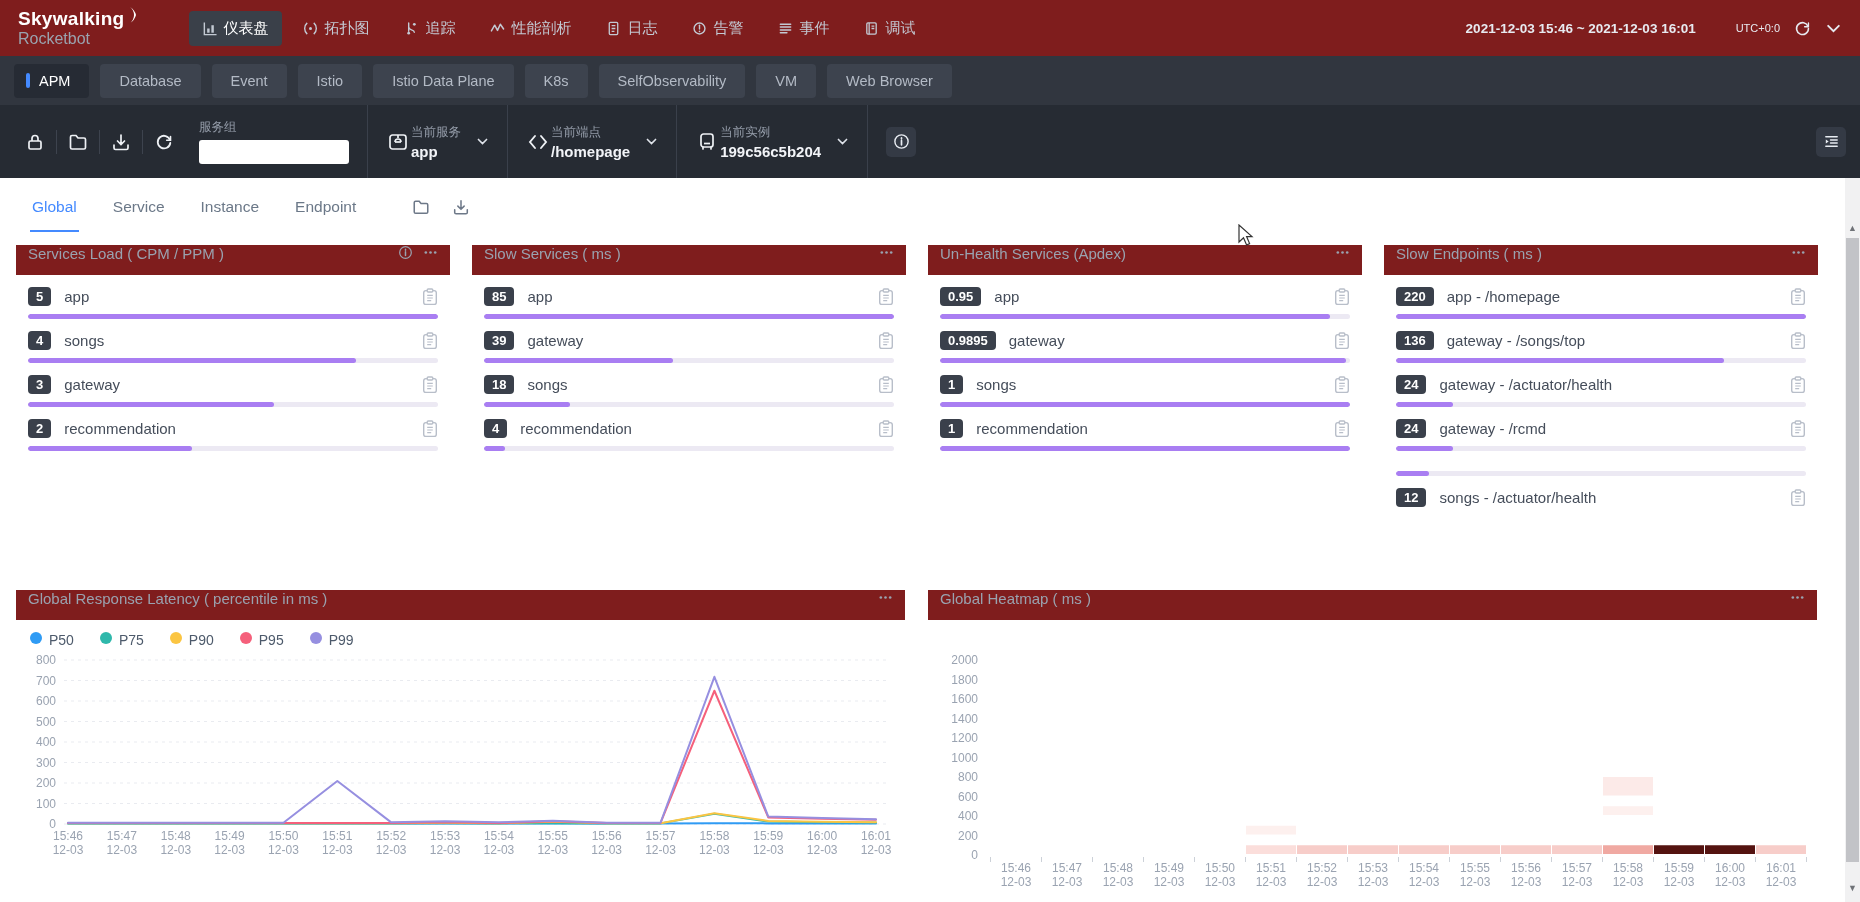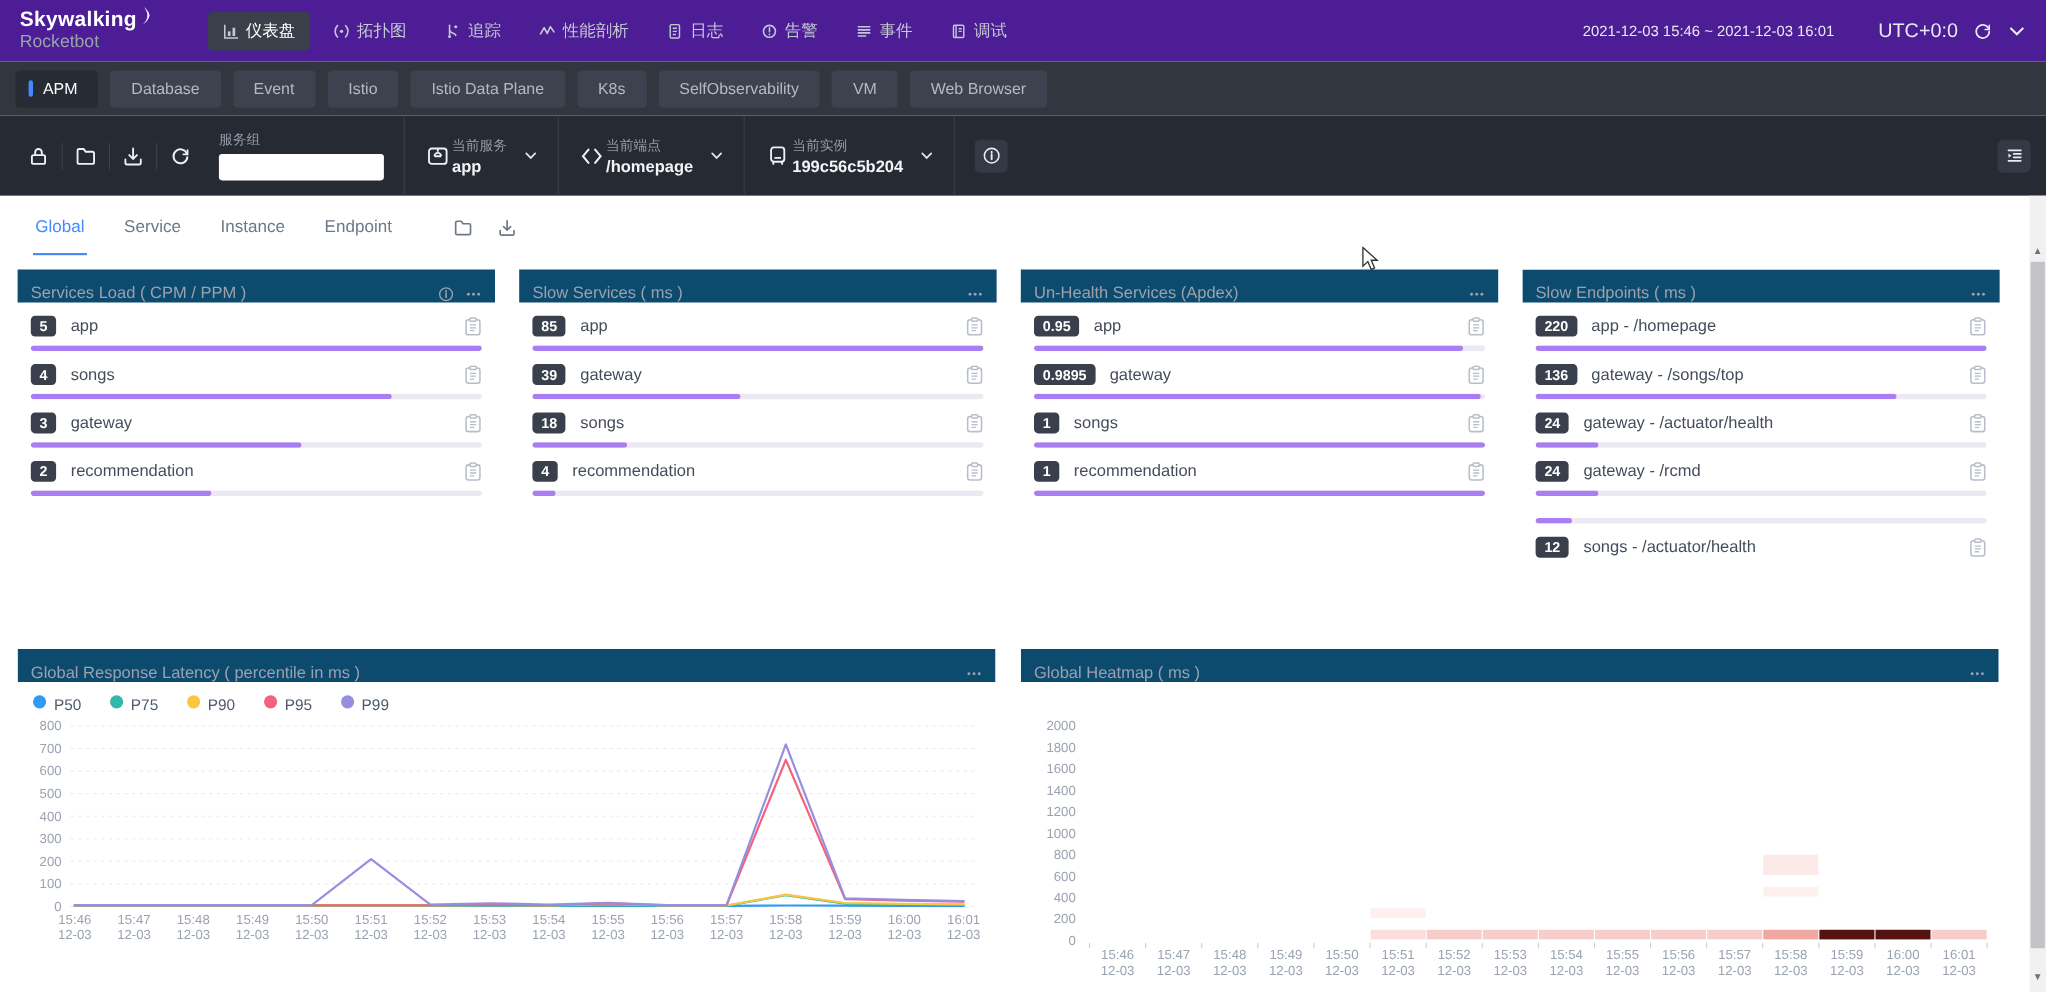--- a/index.html
+++ b/index.html
@@ -1,35 +1,35 @@
 <!DOCTYPE html>
 <html><head>
 <meta charset="utf-8">
 <style>
   * { margin:0; padding:0; box-sizing:border-box; }
   html,body { width:1860px; height:902px; overflow:hidden; }
   body { font-family:"Liberation Sans","DejaVu Sans",sans-serif; background:#fff; position:relative; }
   .screen { position:absolute; inset:0; }
 
   
-  .topnav { position:absolute; left:0; top:0; width:1860px; height:56px; background:#4c1d95;
+  .topnav { position:absolute; left:0; top:0; width:1860px; height:56px; background:#7f1d1d;
             display:flex; align-items:center; padding:0 18px; }
   .brand { margin-right:48px; cursor:pointer; }
   .brand-line { display:flex; align-items:flex-start; color:#fff; font-size:19px; font-weight:700; letter-spacing:.3px; }
   .brand-line svg { margin-left:2px; margin-top:-2px; }
   .brand-sub { color:#9aa3af; font-size:16px; margin-top:0px; }
   .topmenu { display:flex; align-items:center; gap:8px; }
   .menu-item { display:flex; align-items:center; gap:7px; color:#c3c9d3; font-size:15px;
                padding:8px 13px; border-radius:4px; cursor:pointer; white-space:nowrap; }
   .menu-item.active { background:#3a4049; color:#fff; }
   .menu-item .icn { width:15px; height:15px; display:inline-flex; color:#c3c9d3; }
   .menu-item .icn svg { width:100%; height:100%; }
   .topnav-right { margin-left:auto; display:flex; align-items:center; gap:14px; color:#e7eaf0; }
-  .timerange { font-size:13.5px; margin-right:26px; cursor:pointer; }
-  .tz { font-size:18px; cursor:pointer; }
+  .timerange { font-size:13.5px; margin-right:26px; cursor:pointer;font-weight:bold; }
+  .tz { font-size:11px; cursor:pointer; }
   .topnav-right .icn { width:17px; height:17px; color:#e7eaf0; cursor:pointer; display:inline-flex; }
   .topnav-right .icn svg { width:100%; height:100%; }
 
   
   .dash-tabs { position:absolute; left:0; top:56px; width:1860px; height:49px; background:#31363f;
                display:flex; align-items:center; gap:11px; padding:0 14px; }
   .dtab { background:#3d434e; color:#b3bac5; font-size:14.5px; border-radius:4px; padding:9px 19px;
           cursor:pointer; white-space:nowrap; display:flex; align-items:center; }
   .dtab.active { background:#262b34; color:#fff; padding-left:12px; }
   .dtab.active::before { content:""; width:4px; height:15px; border-radius:2px; background:#448aff;
@@ -64,21 +64,21 @@
   .ptab { font-size:15.5px; color:#6b7888; margin-right:32px; padding:16px 2px 14px; cursor:pointer;
           border-bottom:2px solid transparent; }
   .ptab.active { color:#448aff; border-bottom-color:#448aff; }
   .ptab-icn { width:18px; height:18px; color:#6d7888; display:inline-flex; cursor:pointer; margin-left:22px; }
   .ptab-icn svg { width:100%; height:100%; }
 
   
   .content { position:absolute; left:0; top:235px; width:1845px; height:667px; padding:10px 16px 0; }
   .row1 { display:grid; grid-template-columns:repeat(4,434px); gap:22px; align-items:start; }
   .card { background:#fff; }
-  .card-head { height:30px; background:#0c4a6e; display:flex; align-items:flex-end; padding:0 12px; }
+  .card-head { height:30px; background:#7f1d1d; display:flex; align-items:flex-start; padding:0 12px; }
   .card-title { color:#9aa2af; font-size:15px; }
   .card-head-right { margin-left:auto; display:flex; align-items:center; gap:10px; color:#9aa2af; }
   .card-head-right .icn { width:15px; height:15px; display:inline-flex; cursor:pointer; }
   .card-head-right .icn svg { width:100%; height:100%; }
   .srow { padding:12px 12px 0; }
   .srow-top { display:flex; align-items:center; }
   .badge { background:#3a404b; color:#fff; font-size:13px; font-weight:600; border-radius:4px;
            padding:3px 8px; line-height:1; }
   .srow-name { color:#454d5a; font-size:15px; margin-left:13px; }
   .clip { margin-left:auto; width:16px; height:18px; color:#b8bec9; display:inline-flex; cursor:pointer; }

